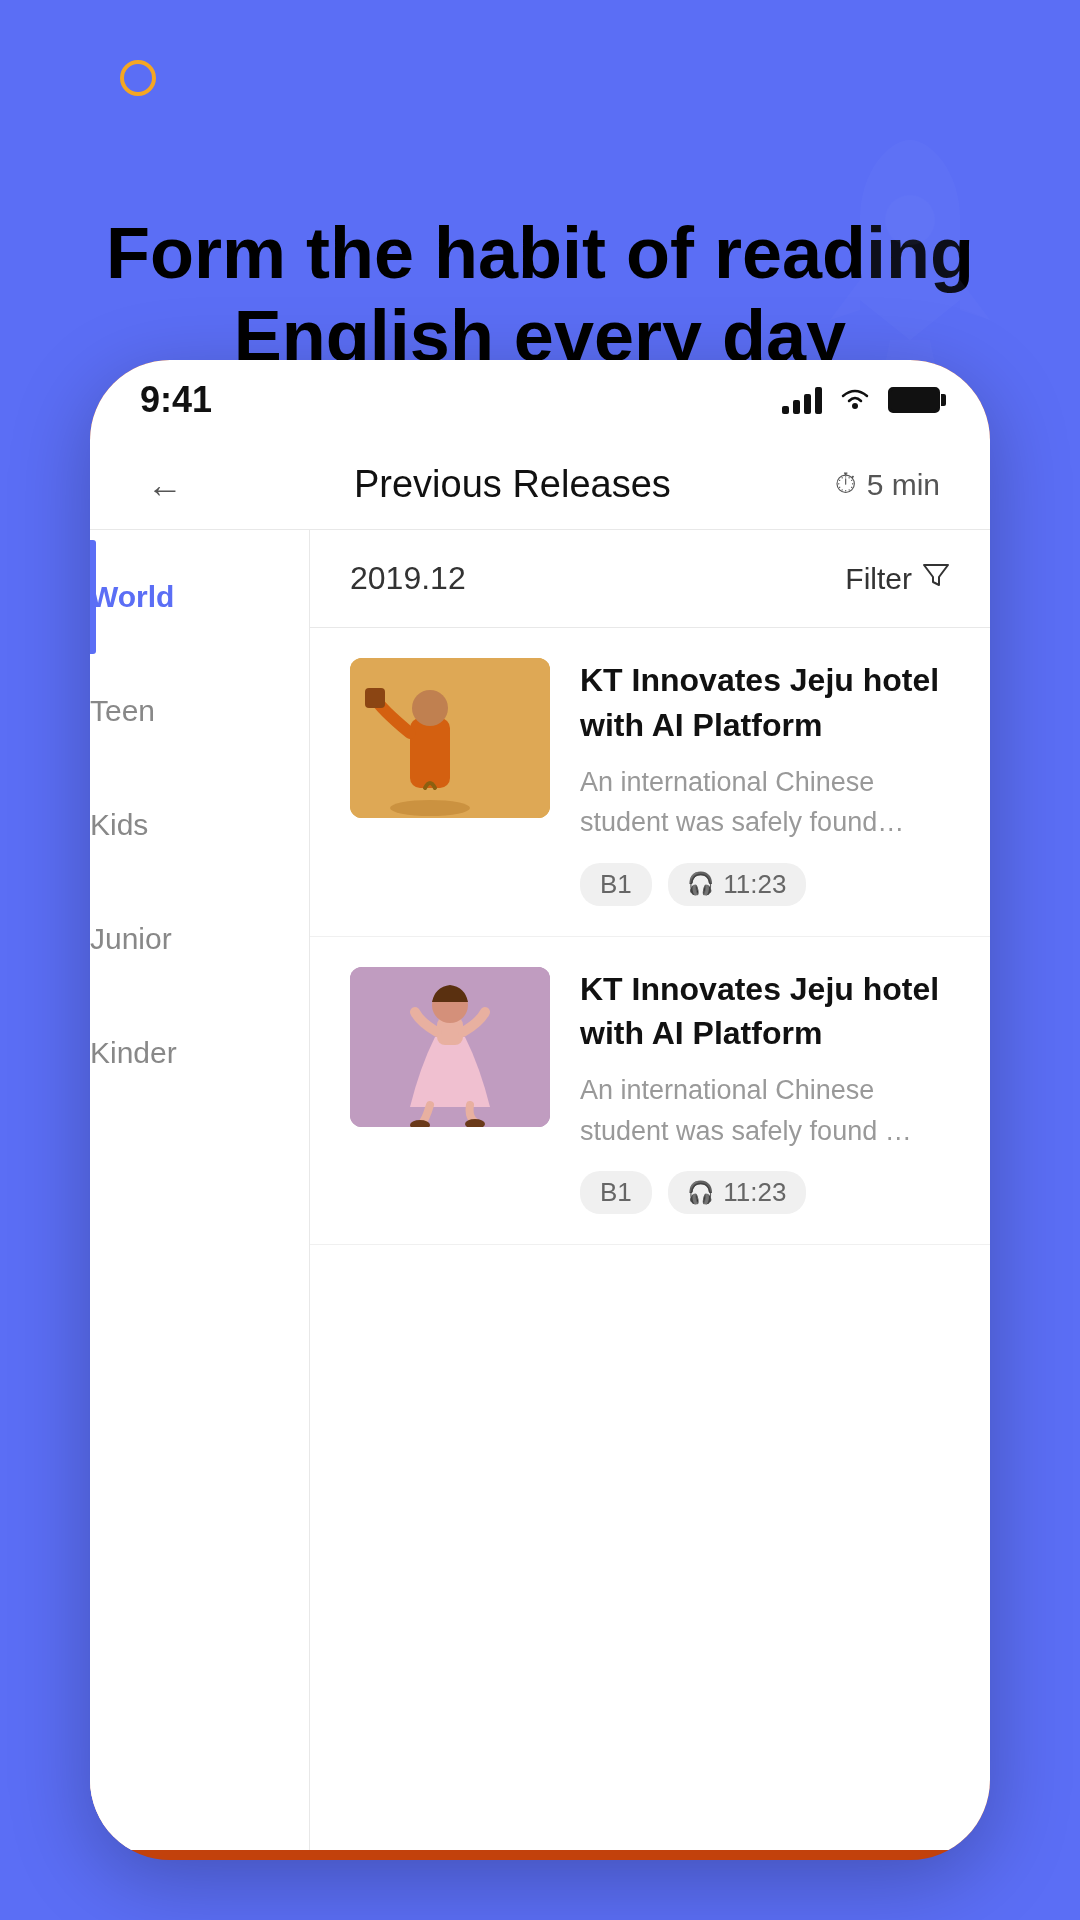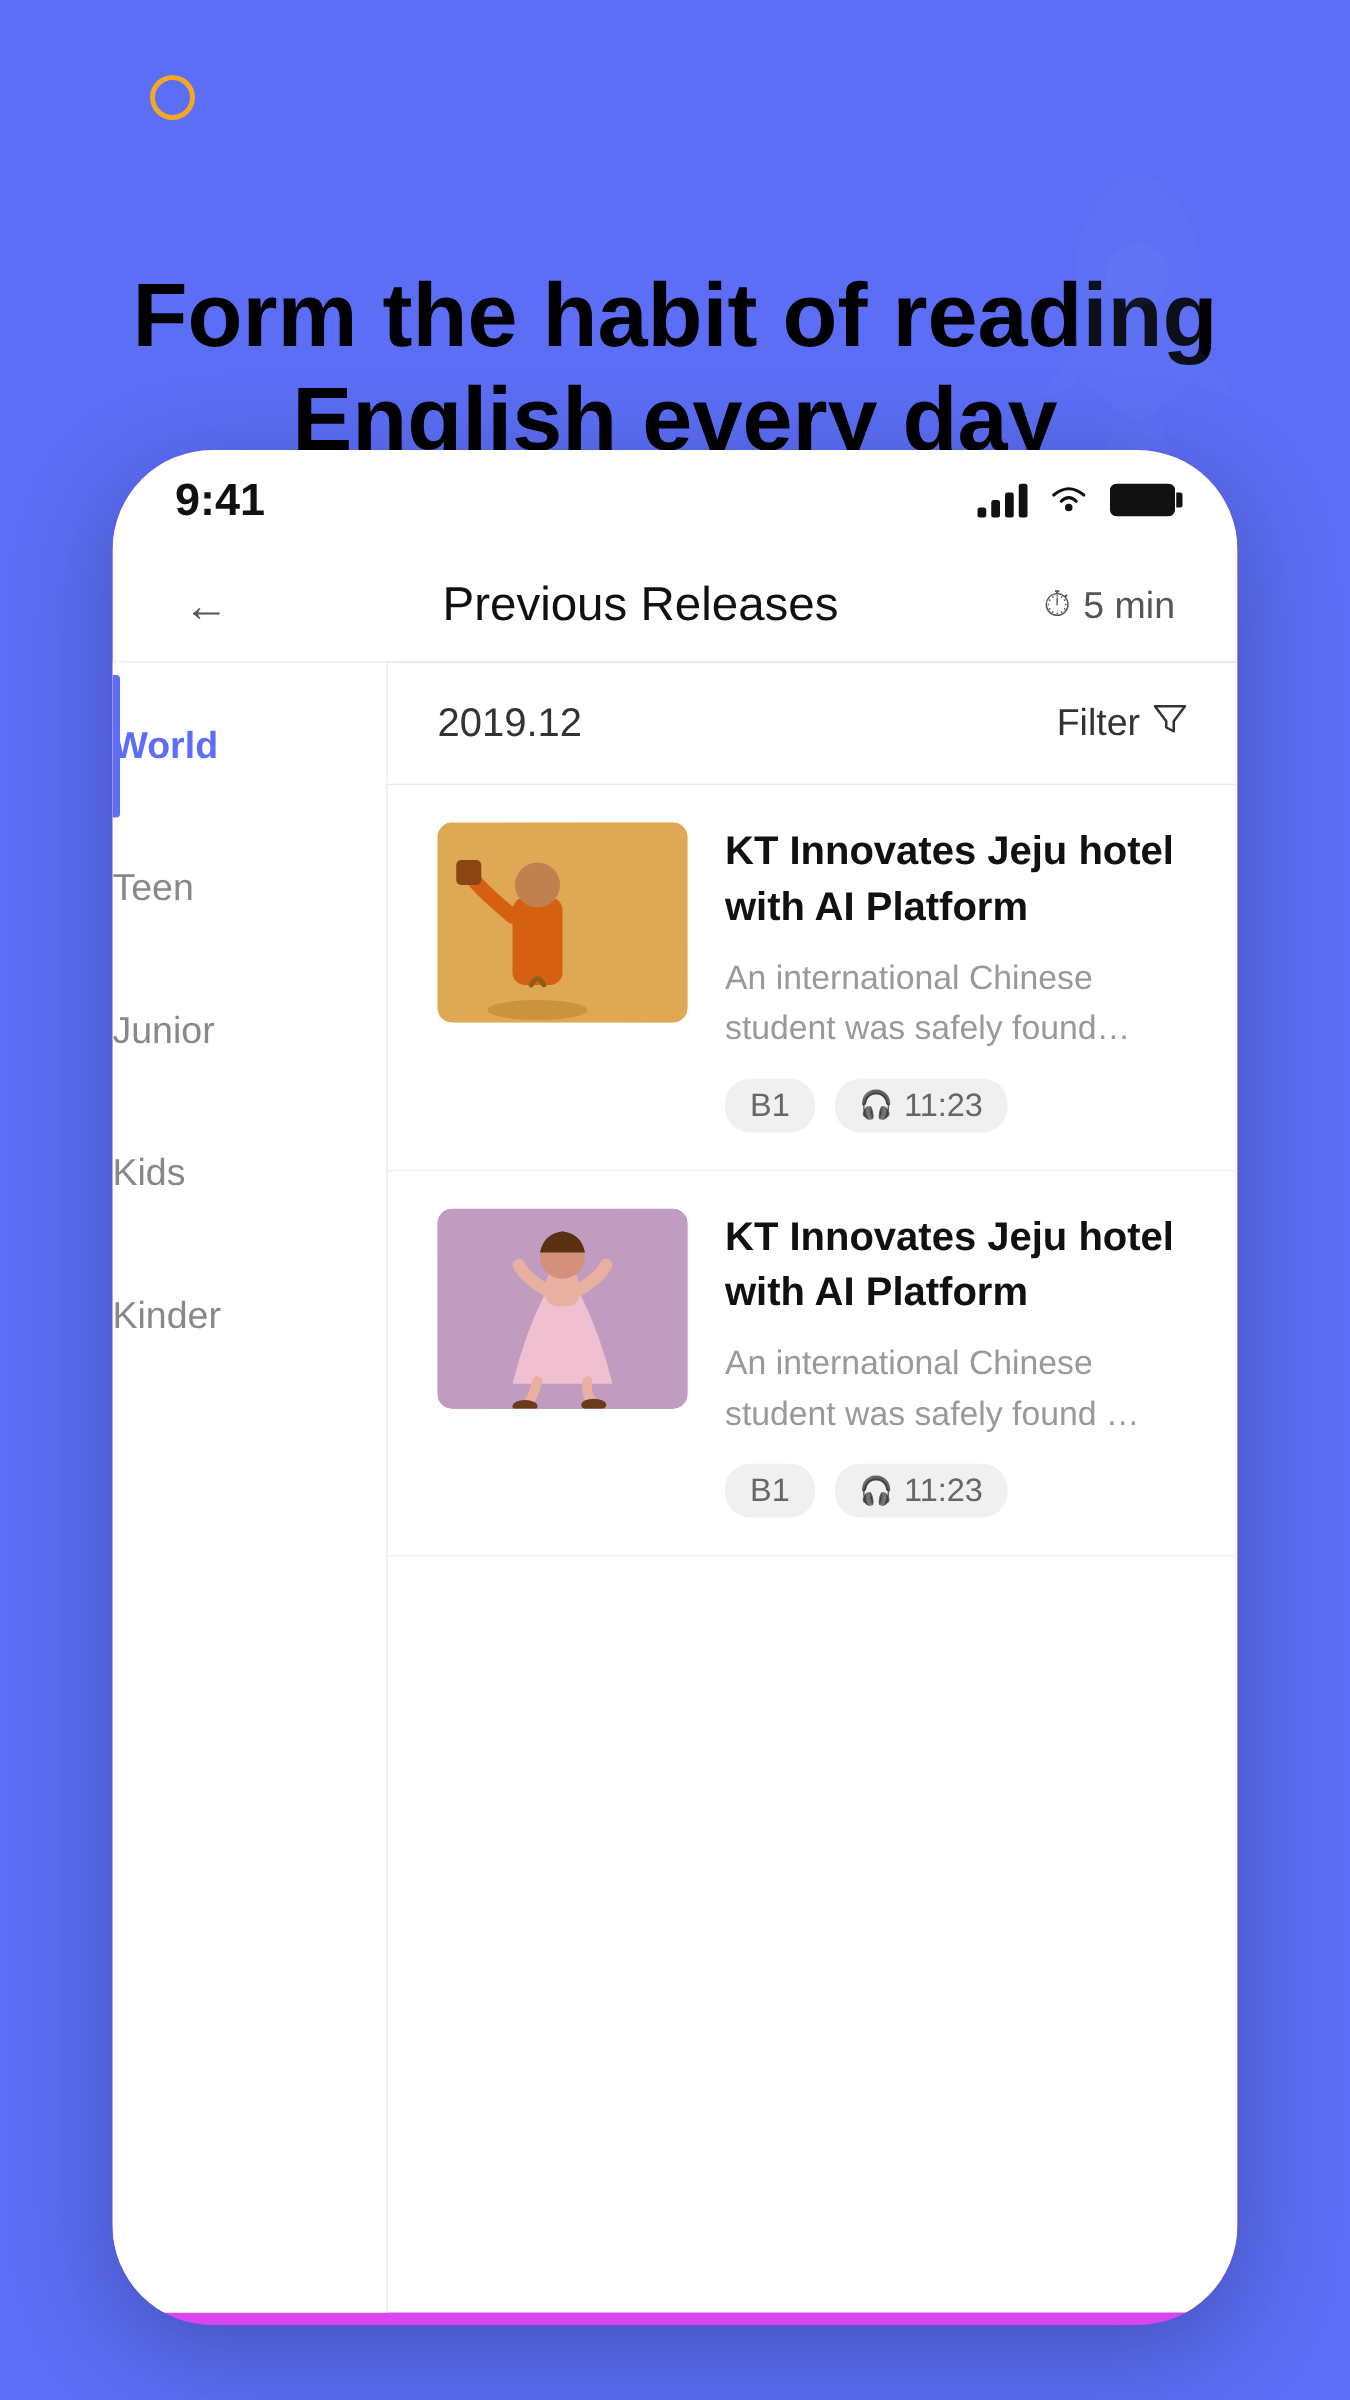--- a/index.html
+++ b/index.html
@@ -57,21 +57,21 @@
     }
 
     
     .phone-frame {
       position: absolute;
       top: 360px;
       left: 50%;
       transform: translateX(-50%);
       width: 900px;
       min-height: 1500px;
-      background: #d946ef;
+      background: #c2410c;
       border-radius: 80px;
       box-shadow: 0 20px 80px rgba(0,0,0,0.25);
       overflow: hidden;
     }
 
     
     .status-bar {
       width: 100%;
       height: 80px;
       background: #ffffff;
@@ -396,24 +396,24 @@
   <div class="main-content">
 
     <div class="sidebar">
       <div class="sidebar-item active">
         <span>World</span>
       </div>
       <div class="sidebar-item">
         <span>Teen</span>
       </div>
       <div class="sidebar-item">
+        <span>Kids</span>
+      </div>
+      <div class="sidebar-item">
         <span>Junior</span>
-      </div>
-      <div class="sidebar-item">
-        <span>Kids</span>
       </div>
       <div class="sidebar-item">
         <span>Kinder</span>
       </div>
     </div>
 
     <div class="content-panel">
 
       <div class="filter-bar">
         <span class="date-label">2019.12</span>

